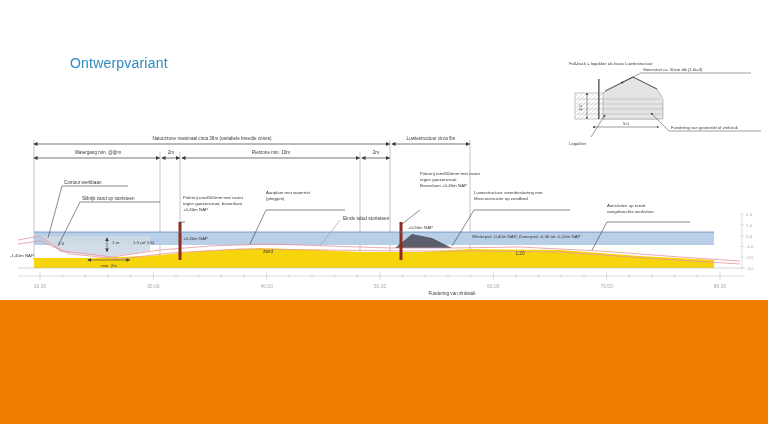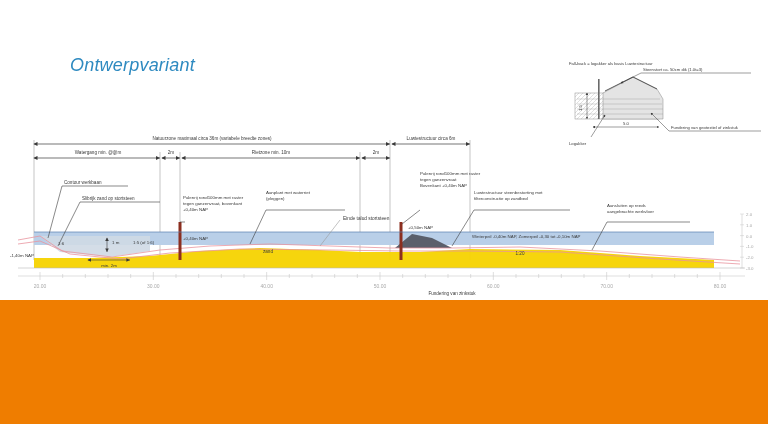--- a/index.html
+++ b/index.html
@@ -9,23 +9,22 @@
     font-family:"Liberation Sans", sans-serif;
   }
   
   #slide{position:absolute;inset:0;background:#ffffff;}
   #orange-band{
     position:absolute;left:0;top:300px;width:768px;height:124px;
     background:#ef7d00;
   }
   #title{
     position:absolute;left:70px;top:55px;
-    font-size:18px;color:#2e8ac0;letter-spacing:.2px;
+    font-size:14px;color:#2e8ac0;letter-spacing:.2px;
     white-space:nowrap;
-    font-style:italic;
   }
   
   #drawing{position:absolute;left:0;top:110px;width:768px;height:195px;}
   #drawing svg{display:block;}
   
   #inset{position:absolute;left:565px;top:55px;width:200px;height:95px;}
   .txt{font-family:"Liberation Sans",sans-serif;fill:#3a3a3a;}
 </style>
 </head>
 <body>

